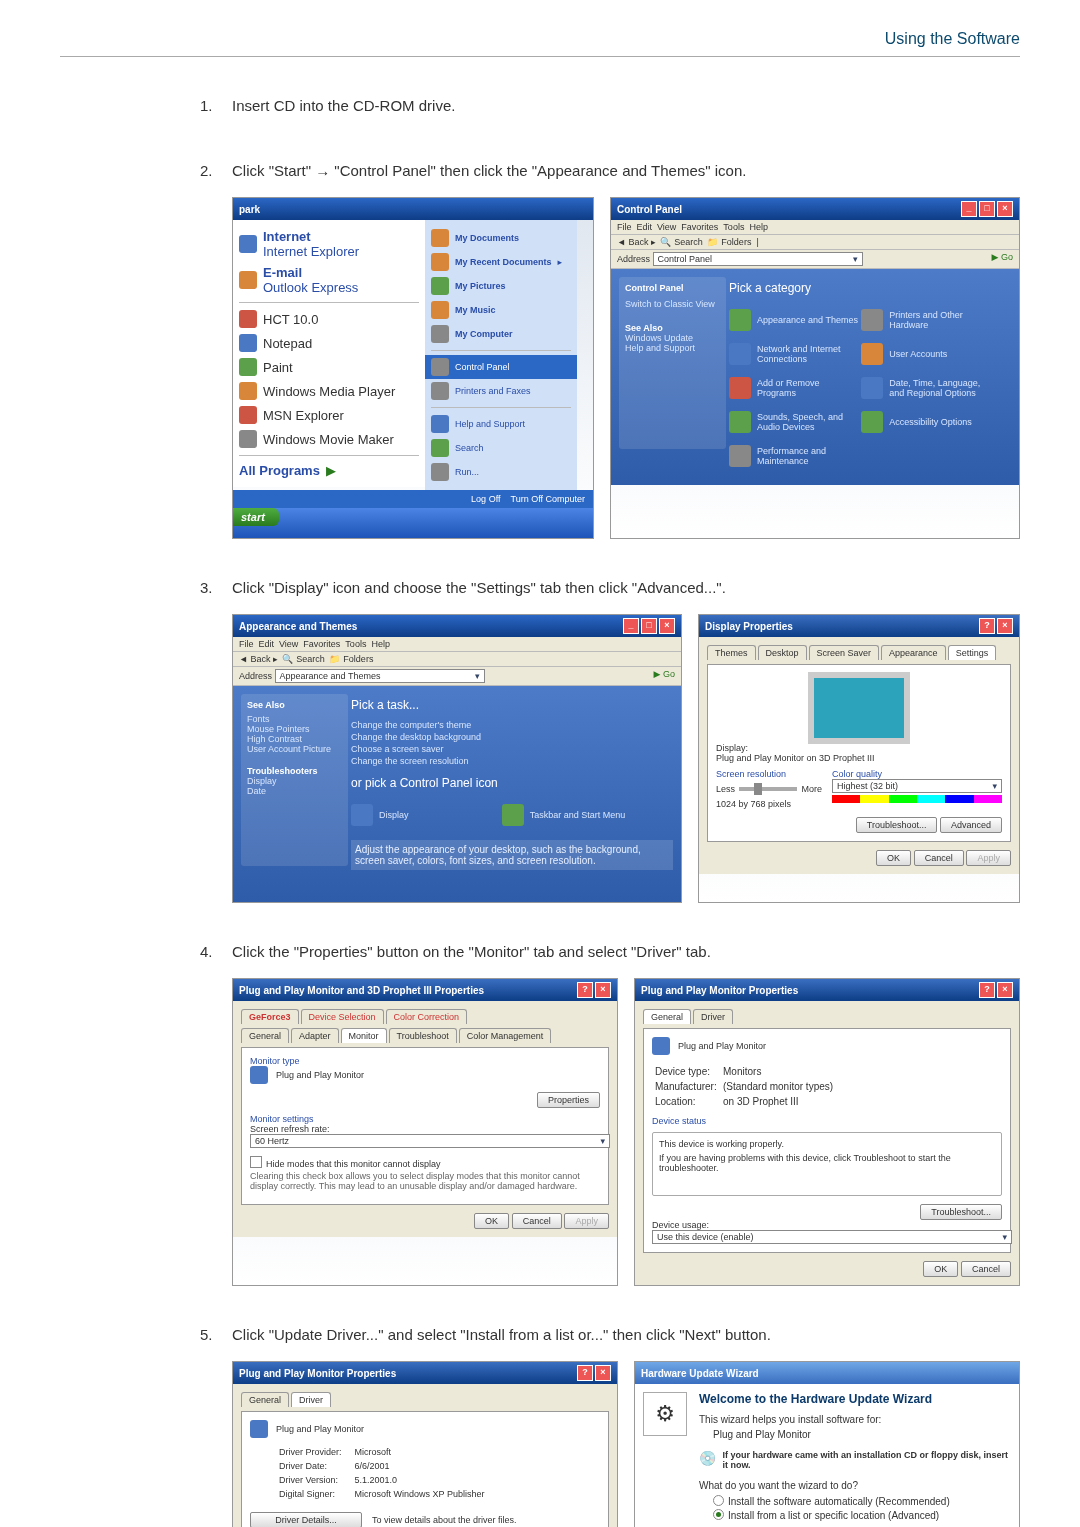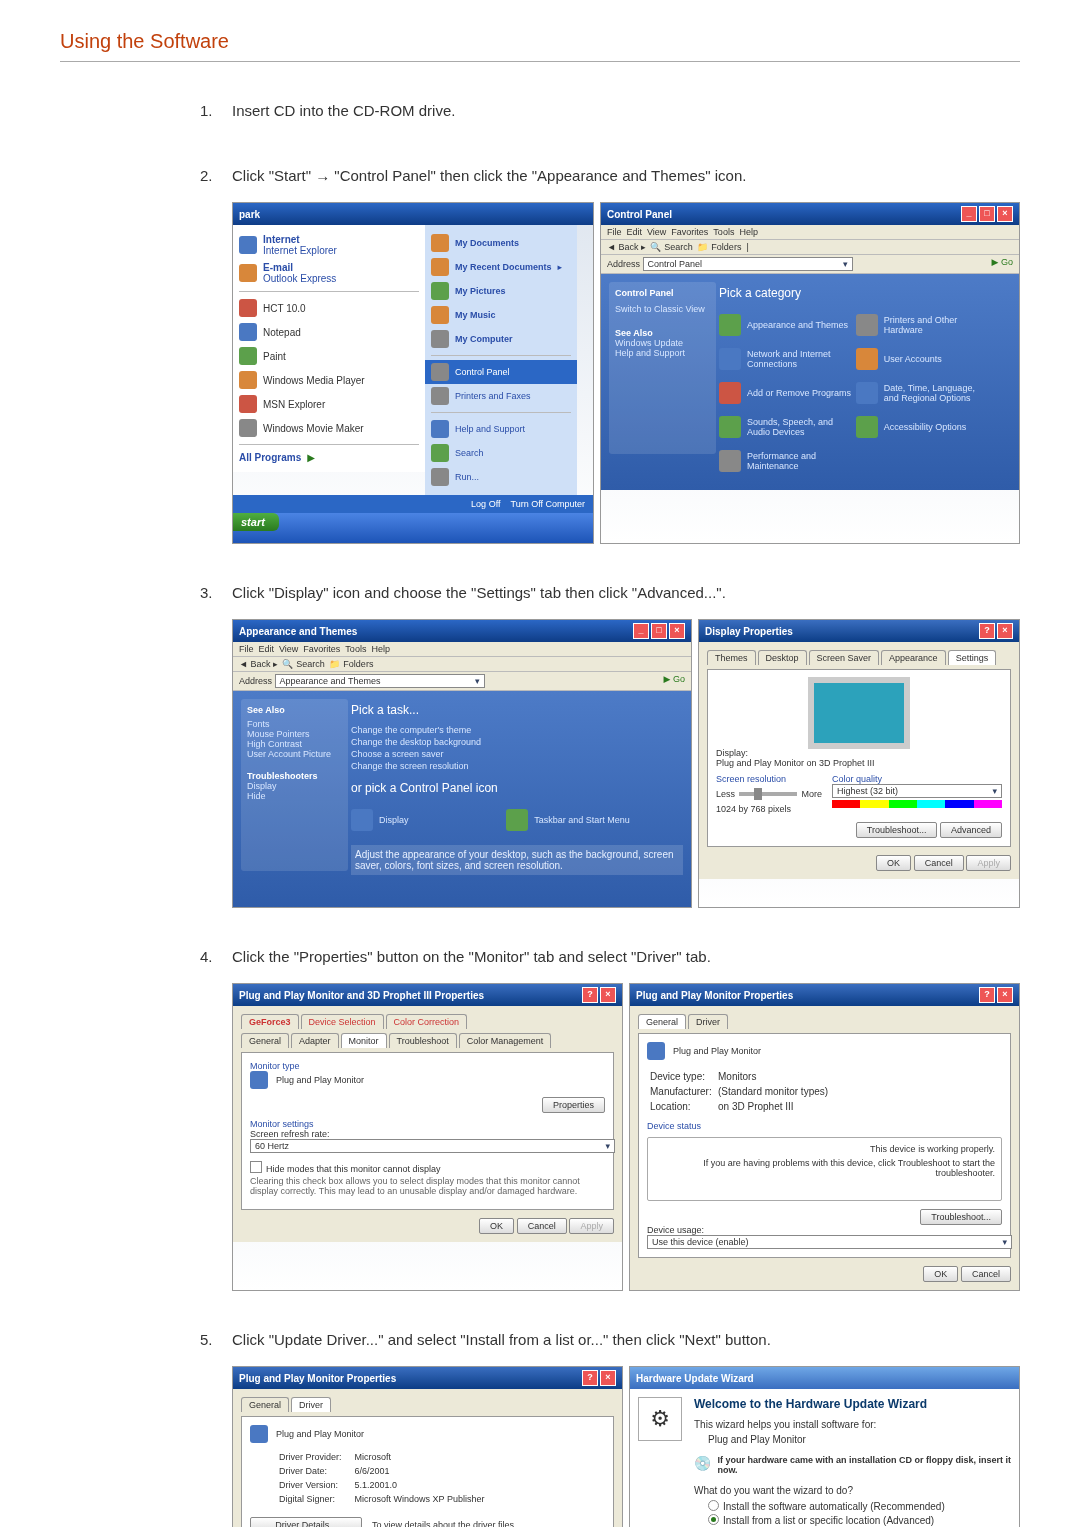--- a/index.html
+++ b/index.html
@@ -10,23 +10,23 @@
     padding: 0;
     background: #fff;
   }
   .page {
     width: 1080px;
     margin: 0 auto;
     padding: 30px 60px 30px 60px;
     box-sizing: border-box;
   }
   .header-title {
-    text-align: left;
-    font-size: 20px;
-    color: #c2410c;
+    text-align: right;
+    font-size: 16px;
+    color: #0c4a6e;
     border-bottom: 1px solid #aaa;
     padding-bottom: 8px;
     margin-bottom: 40px;
   }
   ol.steps {
     list-style: none;
     padding: 0;
     margin: 0;
   }
   ol.steps > li {
@@ -43,21 +43,21 @@
   .step-body {
     flex: 1;
   }
   .step-text {
     font-size: 15px;
     color: #333;
     margin-bottom: 18px;
   }
   .screenshot-row {
     display: flex;
-    gap: 6px;
+    gap: 16px;
     margin-bottom: 10px;
   }
   .screenshot {
     border: 1px solid #999;
     background: linear-gradient(#dfe6ef,#fff);
     position: relative;
     overflow: hidden;
     flex: 1 1 0;
     min-height: 0;
   }
@@ -125,21 +125,21 @@
     text-align: right;
     margin-top: 8px;
   }
   
   .startmenu { width: 360px; }
   .sm-left {
     float: left;
     width: 180px;
     background: #fff;
     padding: 6px;
-    font-size: 10px;
+    font-size: 13px;
     min-height: 200px;
   }
   .sm-right {
     float: left;
     width: 140px;
     background: #cfe0f7;
     padding: 6px;
     font-size: 9px;
     min-height: 200px;
   }
@@ -198,21 +198,21 @@
     margin-left: 110px;
   }
   .cp-cat {
     display: inline-flex; align-items: center; gap: 6px;
     width: 46%; margin: 6px 0; color: #d7e6ff; font-size: 9px;
   }
   .cp-cat .ico { width: 22px; height: 22px; }
   
   .group {
     border: 1px solid #aaa; border-radius: 2px;
-    padding: 6px; margin: 6px 0; font-size: 9px; text-align: right;
+    padding: 6px; margin: 6px 0; font-size: 9px;
   }
   .slider { height: 4px; background: #aaa; margin: 8px 0; position: relative; }
   .slider .thumb { width: 8px; height: 12px; background: #888; position: absolute; top: -4px; left: 25%; }
   .colorbar { display:flex; height:8px; margin-top:2px; }
   .colorbar span { flex:1; }
   .chk { width:10px; height:10px; border:1px solid #888; display:inline-block; vertical-align:-1px; margin-right:4px;}
   .radio { width:9px; height:9px; border:1px solid #888; border-radius:50%; display:inline-block; vertical-align:-1px; margin-right:4px;}
   .radio.sel::after{content:""; display:block; width:5px; height:5px; background:#2a7a1e; border-radius:50%; margin:2px;}
   .select { border:1px solid #888; background:#fff; display:inline-flex; justify-content:space-between; padding:1px 4px; min-width:160px; font-size:9px;}
   .select .caret{color:#346;}
@@ -421,21 +421,21 @@
                 </span> <span style="float:right;color:#2a7a1e">▶ Go</span></div>
             <div class="cp">
               <div class="cp-left">
                 <b>See Also</b>
                 <div style="color:#d7e6ff;margin-top:4px;">Fonts</div>
                 <div style="color:#d7e6ff;">Mouse Pointers</div>
                 <div style="color:#d7e6ff;">High Contrast</div>
                 <div style="color:#d7e6ff;">User Account Picture</div>
                 <div style="margin-top:12px;"><b>Troubleshooters</b></div>
                 <div style="color:#d7e6ff;">Display</div>
-                <div style="color:#d7e6ff;">Hide</div>
+                <div style="color:#d7e6ff;">Date</div>
               </div>
               <div class="cp-right">
                 <h4>Pick a task...</h4>
                 <div style="color:#d7e6ff;margin:2px 0;">Change the computer's theme</div>
                 <div style="color:#d7e6ff;margin:2px 0;">Change the desktop background</div>
                 <div style="color:#d7e6ff;margin:2px 0;">Choose a screen saver</div>
                 <div style="color:#d7e6ff;margin:2px 0;">Change the screen resolution</div>
                 <h4 style="margin-top:10px;">or pick a Control Panel icon</h4>
                 <div class="cp-cat">
                     <span class="ico blue"></span>

